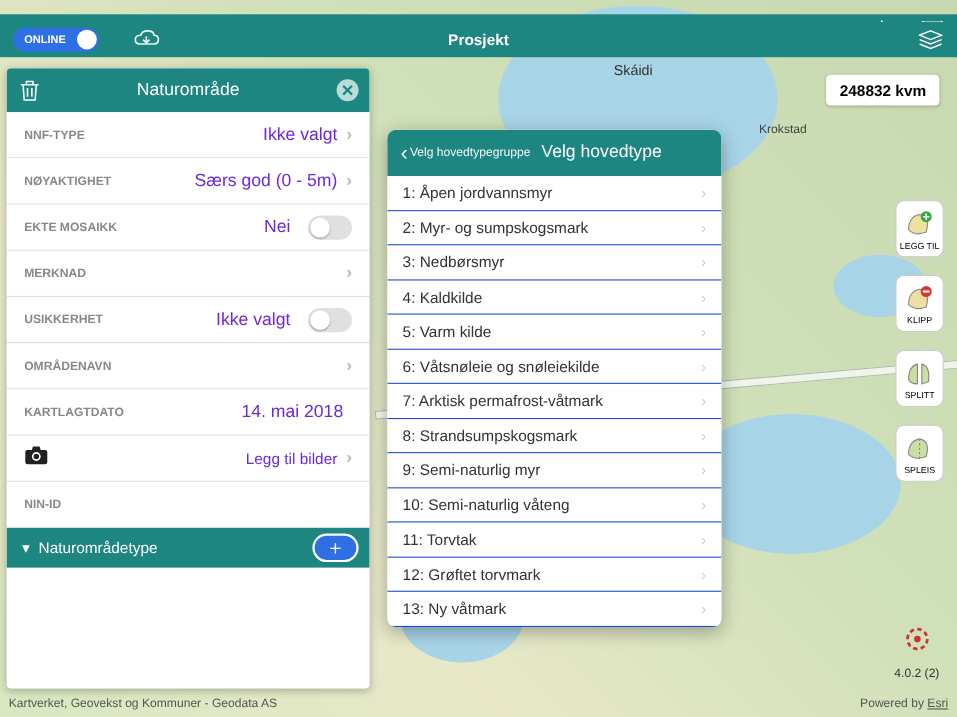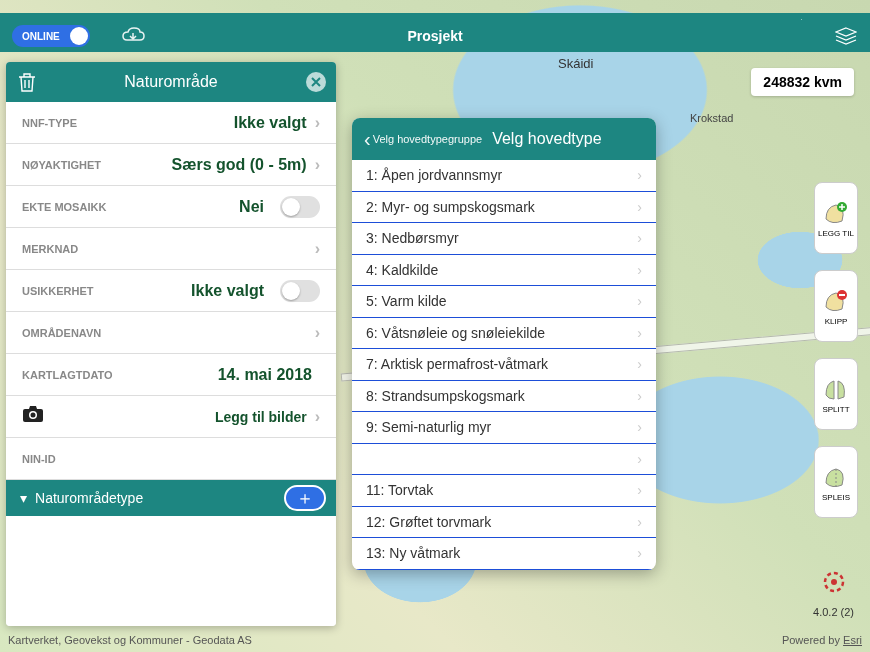--- a/index.html
+++ b/index.html
@@ -48,21 +48,21 @@
     
     .area-badge {
       position: absolute; top: 68px; right: 16px; background: #fff;
       padding: 6px 12px; border-radius: 4px; font-size: 14px; font-weight: 600;
       box-shadow: 0 1px 3px rgba(0,0,0,0.2);
     }
 
     
     .right-tools { position: absolute; right: 12px; top: 182px; display: flex; flex-direction: column; gap: 16px; }
     .tool-btn {
-      width: 44px; height: 72px; background: #fff; border: 1px solid #ccc; border-radius: 8px;
+      width: 44px; height: 52px; background: #fff; border: 1px solid #ccc; border-radius: 8px;
       display: flex; flex-direction: column; align-items: center; justify-content: center;
       font-size: 8px; cursor: pointer; gap: 2px;
     }
     .tool-btn-icon { width: 28px; height: 28px; display: flex; align-items: center; justify-content: center; }
 
     
     .gps-icon { position: absolute; right: 24px; bottom: 54px; }
     .version { position: absolute; right: 16px; bottom: 34px; font-size: 11px; color: #333; }
 
     
@@ -81,21 +81,21 @@
       align-items: center; justify-content: center; position: relative; font-size: 16px;
     }
     .panel-trash { position: absolute; left: 12px; top: 10px; }
     .panel-close { position: absolute; right: 10px; top: 10px; width: 20px; height: 20px; background: rgba(255,255,255,0.7); border-radius: 50%; display: flex; align-items: center; justify-content: center; }
 
     .form-row {
       height: 42px; background: #fff; border-bottom: 1px solid #ddd;
       display: flex; align-items: center; padding: 0 16px; font-size: 11px;
       font-weight: 700; color: #888; position: relative; cursor: pointer;
     }
-    .form-row .val { margin-left: auto; font-size: 16px; font-weight: 700; color: #14532d; margin-right: 8px; }
+    .form-row .val { margin-left: auto; font-size: 16px; font-weight: 400; color: #6d28d9; margin-right: 8px; }
     .form-row .chev { color: #bbb; font-size: 16px; }
     .form-row .tog { margin-left: 8px; width: 40px; height: 22px; background: #e0e0e0; border-radius: 11px; position: relative; }
     .form-row .tog::after { content: ""; position: absolute; left: 2px; top: 2px; width: 18px; height: 18px; background: #fff; border-radius: 50%; box-shadow: 0 1px 2px rgba(0,0,0,0.3); }
     .form-row.camera { justify-content: flex-start; }
     .form-row.camera .cam-icon { font-size: 18px; color: #333; }
     .form-row.camera .val { font-size: 14px; }
 
     .section-header {
       background: #1d8681; color: #fff; height: 36px; display: flex;
       align-items: center; padding: 0 14px; font-size: 14px; position: relative;
@@ -365,20 +365,21 @@
       </div>
       <div class="picker-row">
         <span>8: Strandsumpskogsmark</span>
         <span class="chev">›</span>
       </div>
       <div class="picker-row">
         <span>9: Semi-naturlig myr</span>
         <span class="chev">›</span>
       </div>
       <div class="picker-row">
+        <span>10: Semi-naturlig våteng</span>
         <span class="chev">›</span>
       </div>
       <div class="picker-row">
         <span>11: Torvtak</span>
         <span class="chev">›</span>
       </div>
       <div class="picker-row">
         <span>12: Grøftet torvmark</span>
         <span class="chev">›</span>
       </div>

